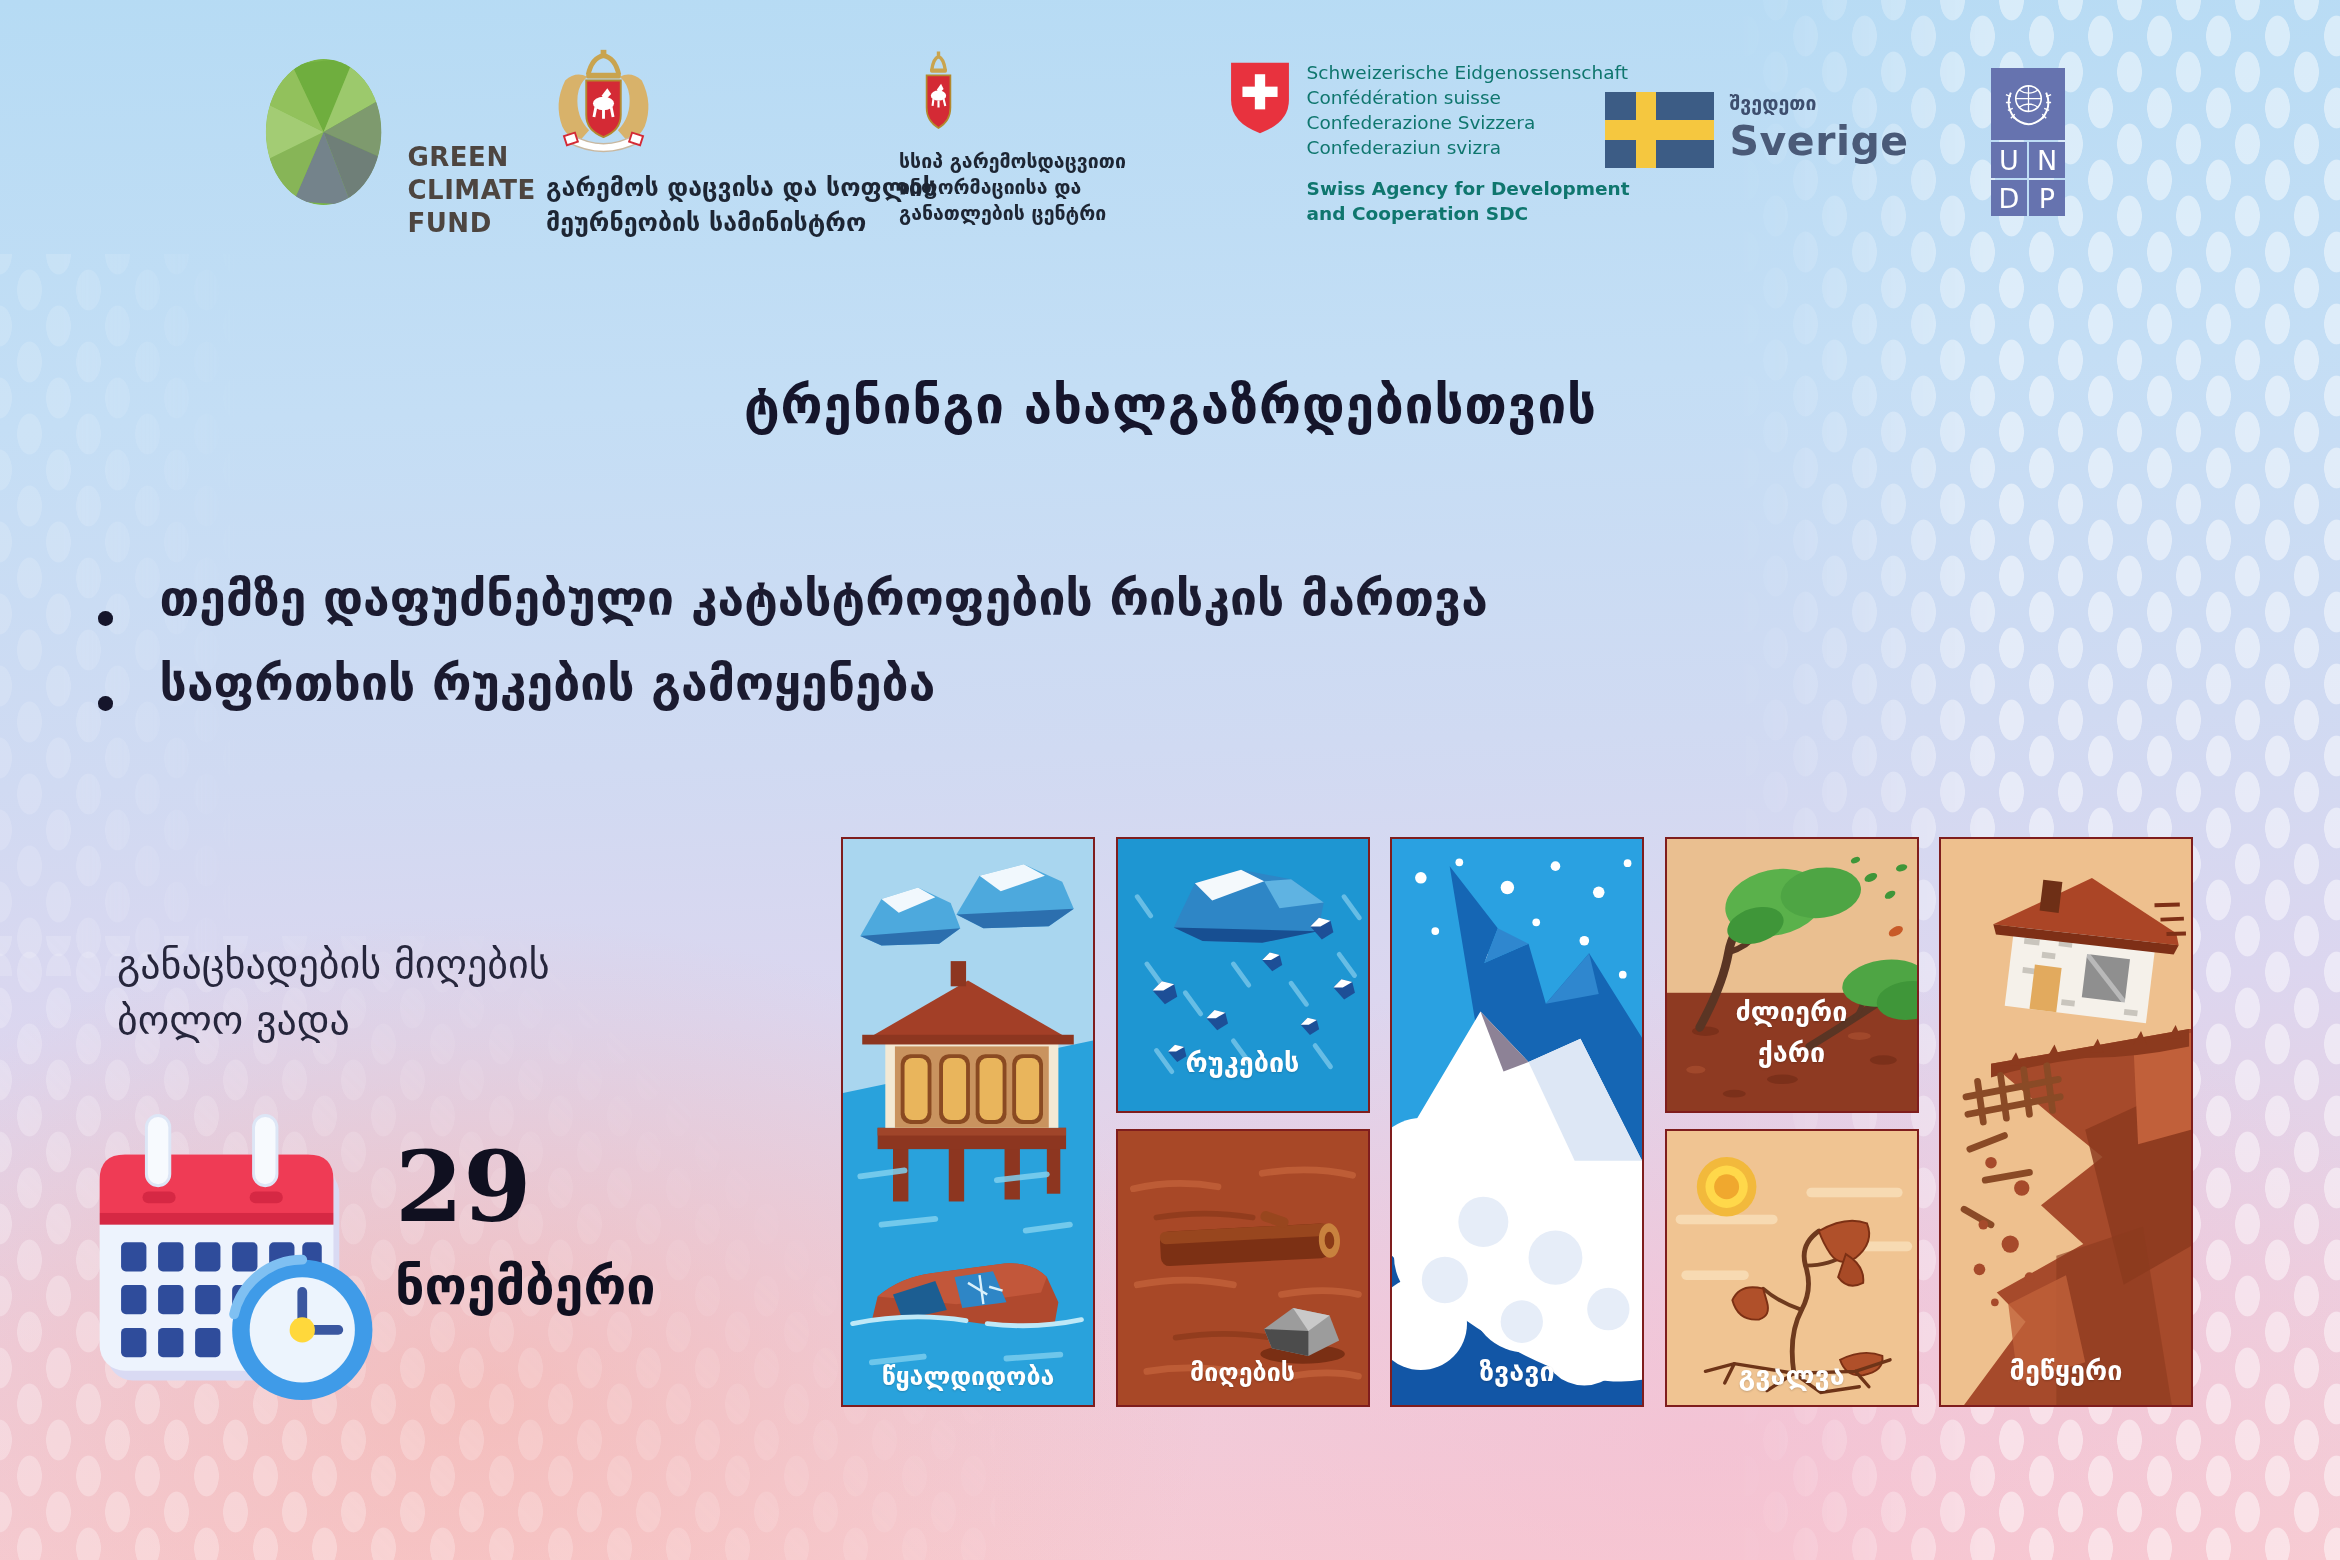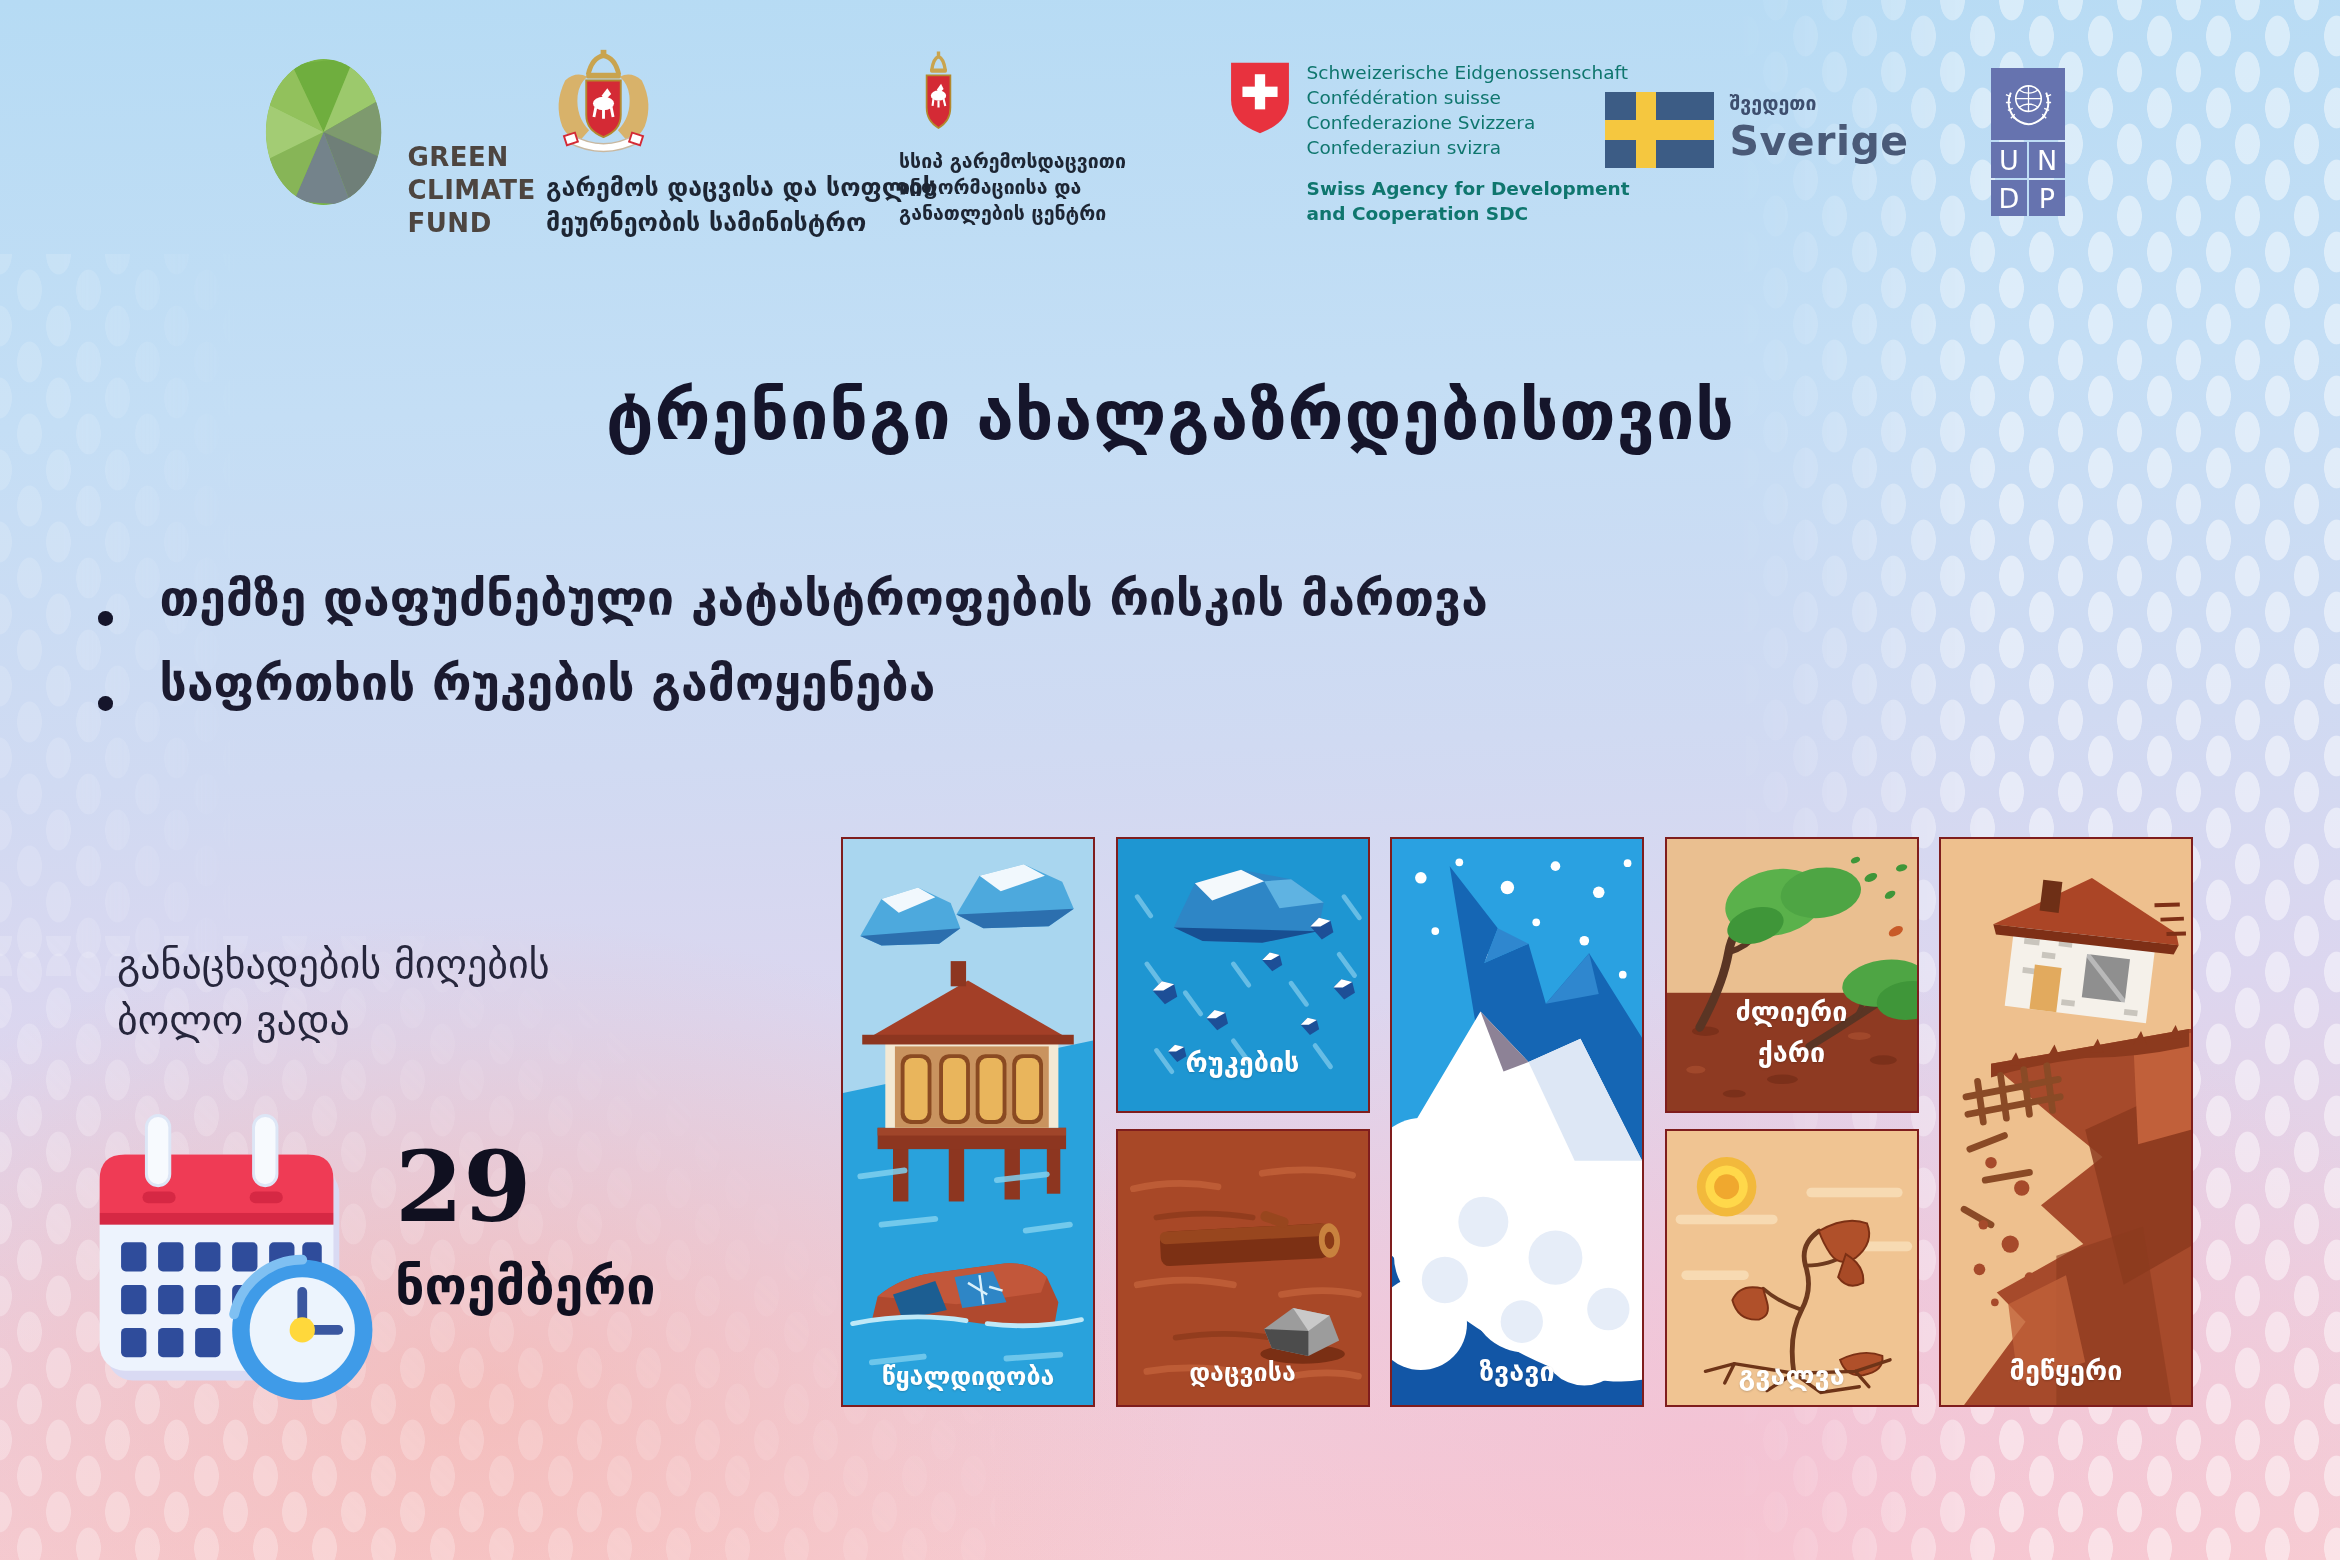--- a/index.html
+++ b/index.html
@@ -47,21 +47,21 @@
   .sweden-text{margin-left:15.6px;display:flex;flex-direction:column;}
   .sweden-ka{font-size:19.5px;font-weight:700;color:#3d4e6e;}
   .sweden-name{margin-top:2px;font-size:41px;font-weight:700;color:#4a5a78;letter-spacing:0.5px;}
   .undp{left:1991px;top:68px;flex-direction:column;width:74px;}
   .undp-emblem{width:74px;height:72px;background:#6673af;display:flex;align-items:center;justify-content:center;}
   .undp-grid{margin-top:2px;display:grid;grid-template-columns:36px 36px;grid-auto-rows:36px;gap:2px;}
   .undp-cell{background:#6673af;color:#fff;font-size:27px;font-weight:400;display:flex;align-items:center;justify-content:center;}
 
   
   .headline{position:absolute;left:0;top:376px;width:2341px;text-align:center;
-    font-size:68px;font-weight:700;color:#15152b;letter-spacing:1px;}
+    font-size:51px;font-weight:700;color:#15152b;letter-spacing:1px;}
   .bullets{position:absolute;left:98px;top:570px;}
   .bullet-row{display:flex;align-items:flex-end;margin-bottom:29px;}
   .bullet-dot{width:14.6px;height:14.6px;border-radius:50%;background:#15152b;margin-right:47px;flex:none;}
   .bullet-text{font-size:48px;font-weight:700;color:#1b1b30;}
 
   
   .deadline-label{position:absolute;left:117px;top:936px;font-size:40px;font-weight:500;color:#26263c;line-height:56px;}
   .calendar-wrap{position:absolute;left:86px;top:1098px;}
   .deadline-day{position:absolute;left:395px;top:1129px;font-family:"DejaVu Serif",serif;font-size:98px;font-weight:700;color:#101020;}
   .deadline-month{position:absolute;left:395px;top:1256px;font-size:52px;font-weight:700;color:#101020;}
@@ -412,21 +412,21 @@
           <ellipse cx="220" cy="118" rx="11" ry="18" fill="#c8823e"></ellipse>
           <ellipse cx="220" cy="118" rx="5" ry="9" fill="#8a3a16"></ellipse>
         </g>
         <g>
           <ellipse cx="192" cy="232" rx="44" ry="10" fill="#7a2f14"></ellipse>
           <path d="M152 206 L182 184 L220 192 L230 218 L198 234 L160 226 Z" fill="#9c9c9c"></path>
           <path d="M182 184 L220 192 L198 208 Z" fill="#c9c9c9"></path>
           <path d="M152 206 L198 208 L198 234 L160 226 Z" fill="#4c4c4c"></path>
         </g>
       </svg>
-      <div class="card-label lbl-mudflow">დაცვისა</div>
+      <div class="card-label lbl-mudflow">მიღების</div>
     </div>
   </div>
 
   <div class="card tall">
     <svg viewBox="0 0 260 584" preserveAspectRatio="none">
       <rect width="260" height="584" fill="#2aa1e1"></rect>
       <g fill="#ffffff">
         <circle cx="30" cy="40" r="6"></circle>
           <circle cx="70" cy="24" r="4"></circle>
           <circle cx="120" cy="50" r="7"></circle>

